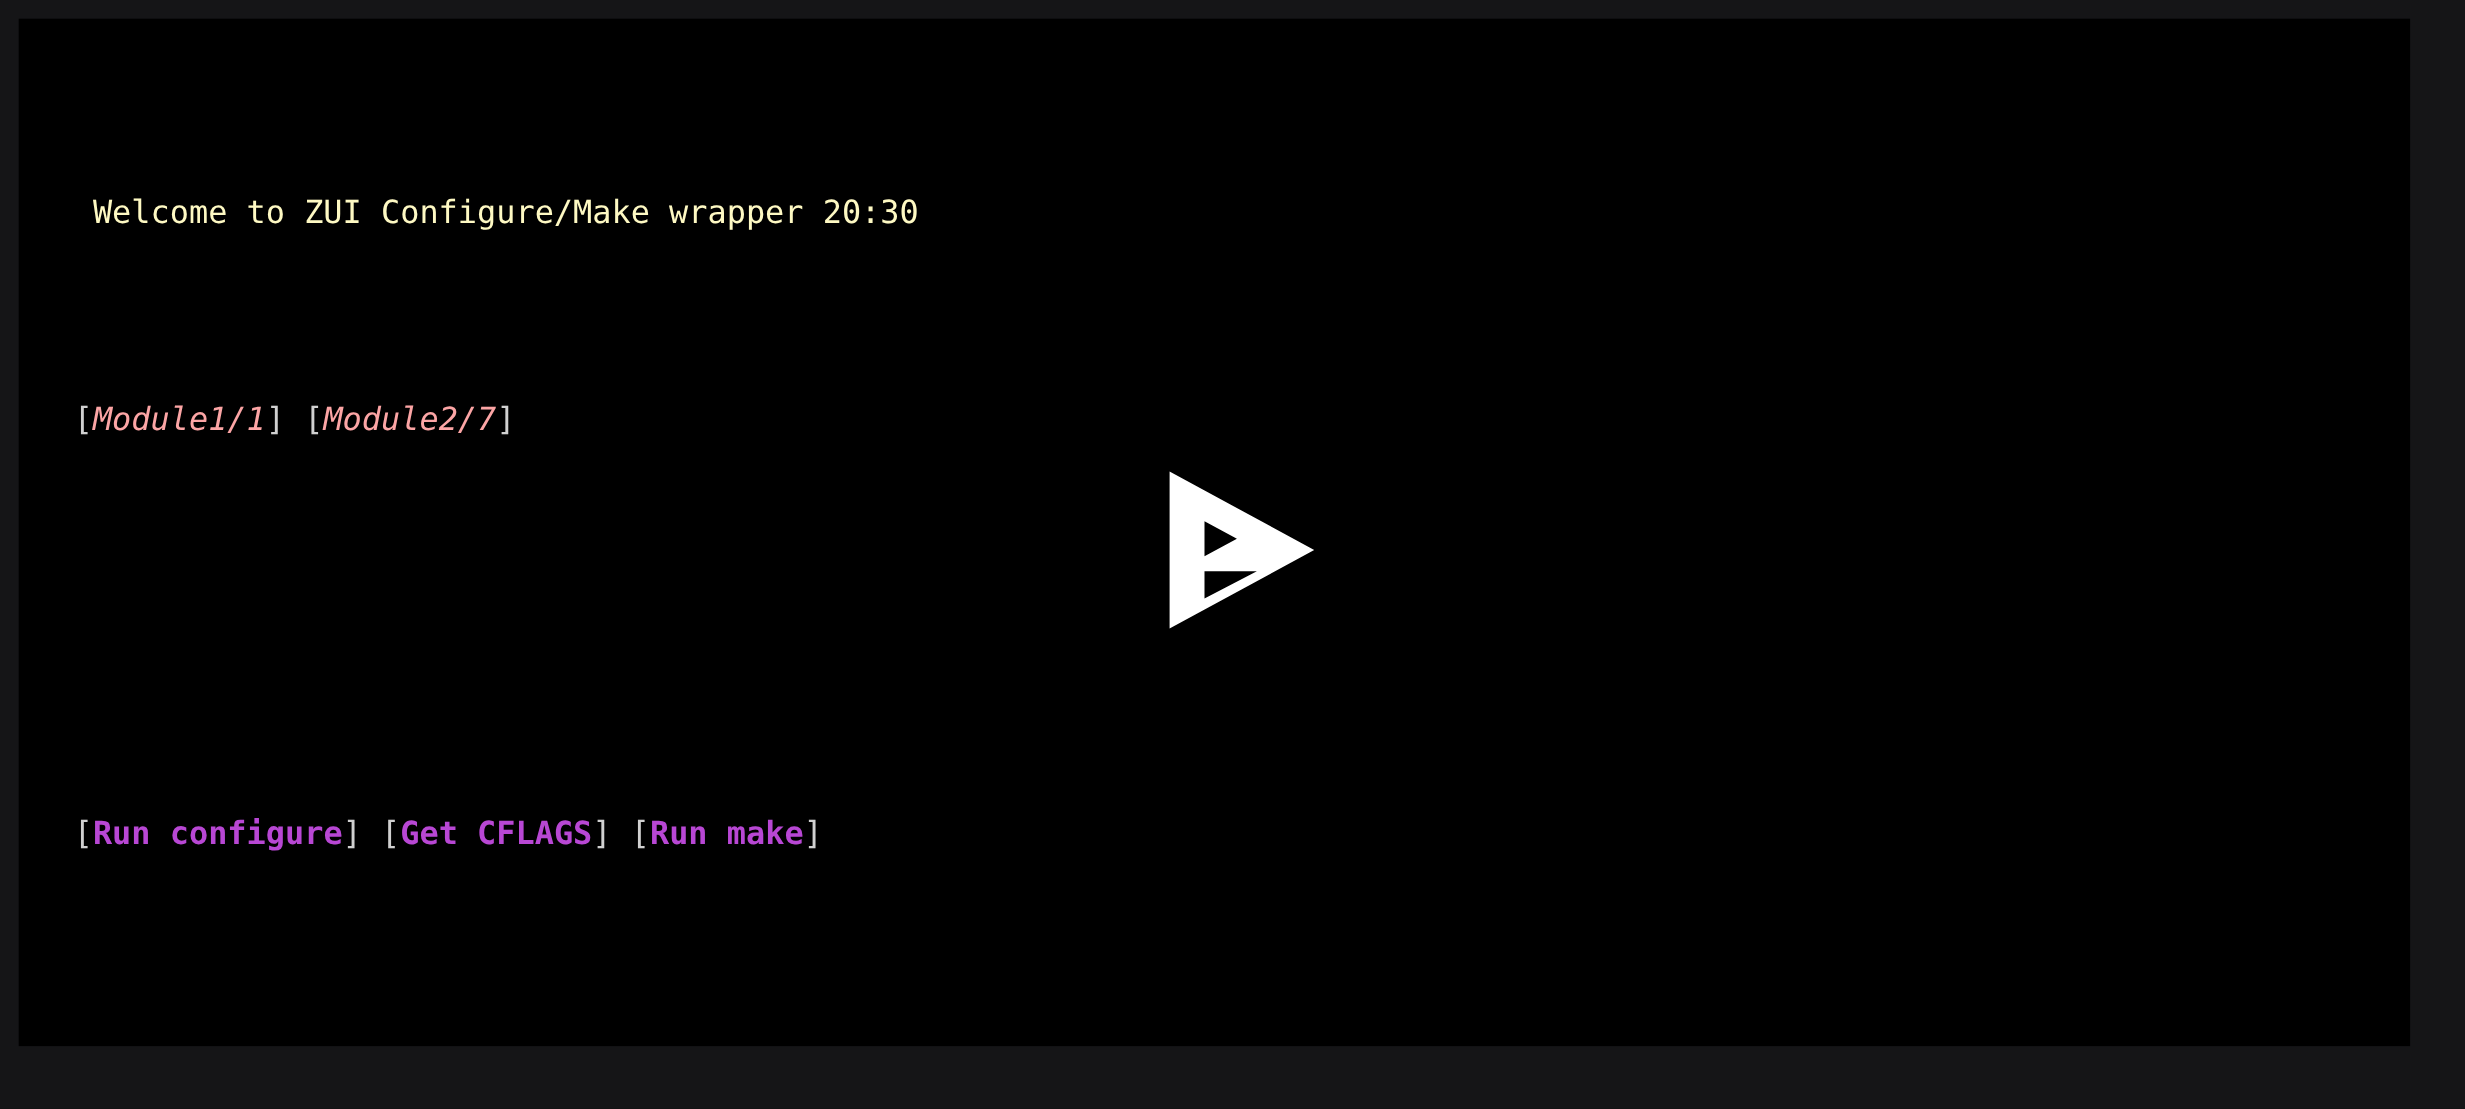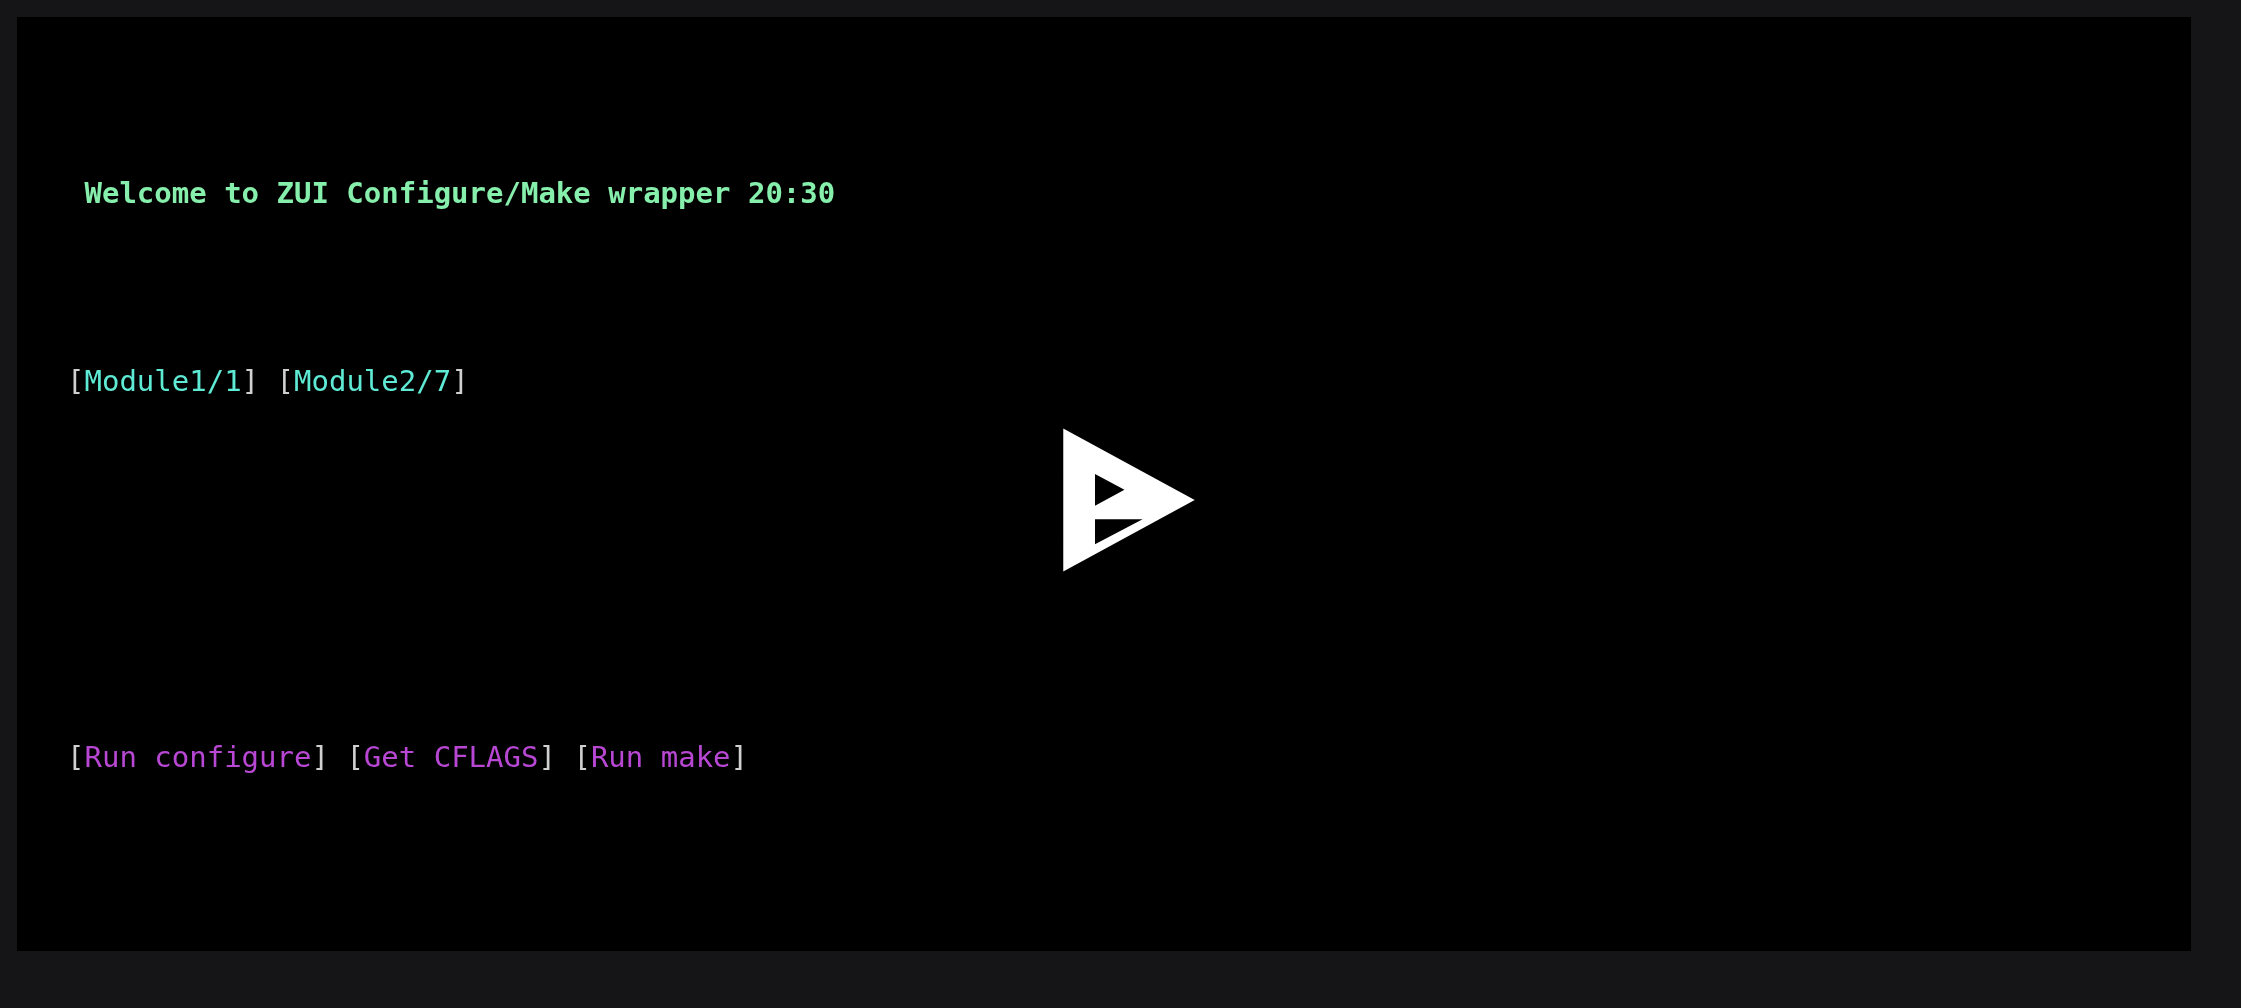--- a/index.html
+++ b/index.html
@@ -43,24 +43,24 @@
     letter-spacing: 0px;
     -webkit-font-smoothing: antialiased;
   }
 
   .ln {
     height: 37.6px;
     white-space: pre;
   }
 
   
-  .c-title    { color: #86efac; font-weight: bold; }              
+  .c-title    { color: #fef9c3; }              
   .c-bracket  { color: #d0d0d0; }              
-  .c-module   { color: #5eead4; }              
-  .c-action   { color: #b847d4; }
+  .c-module   { color: #fca5a5; font-style: italic; }              
+  .c-action   { color: #b847d4; font-weight: bold; }
   .c-plain    { color: #d9d9d9; }
 
   
   #play-overlay {
     position: absolute;
     left: 0; top: 0;
     width: 2241px;
     height: 1008px;
     display: flex;
     align-items: center;

